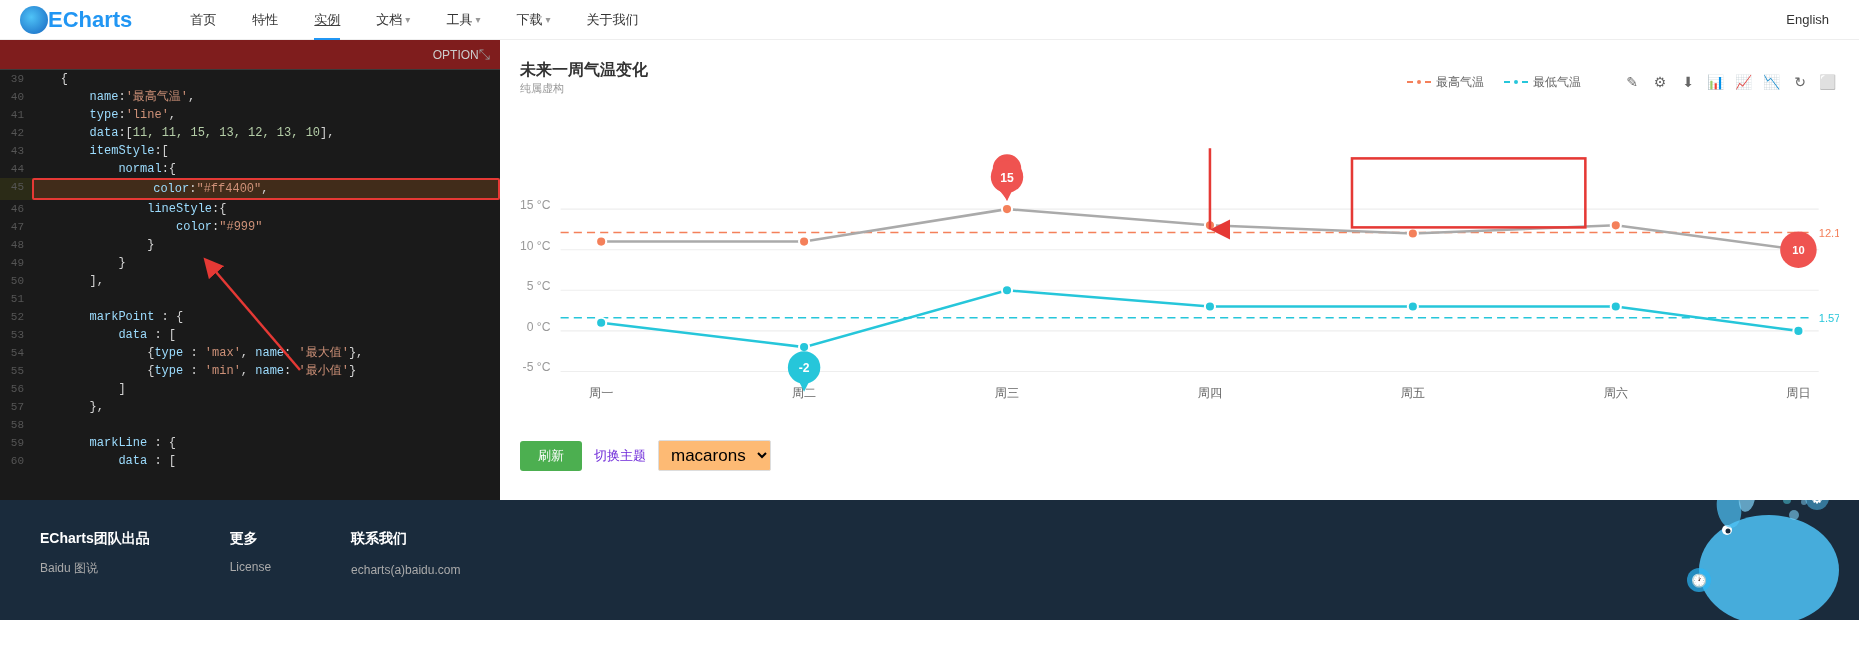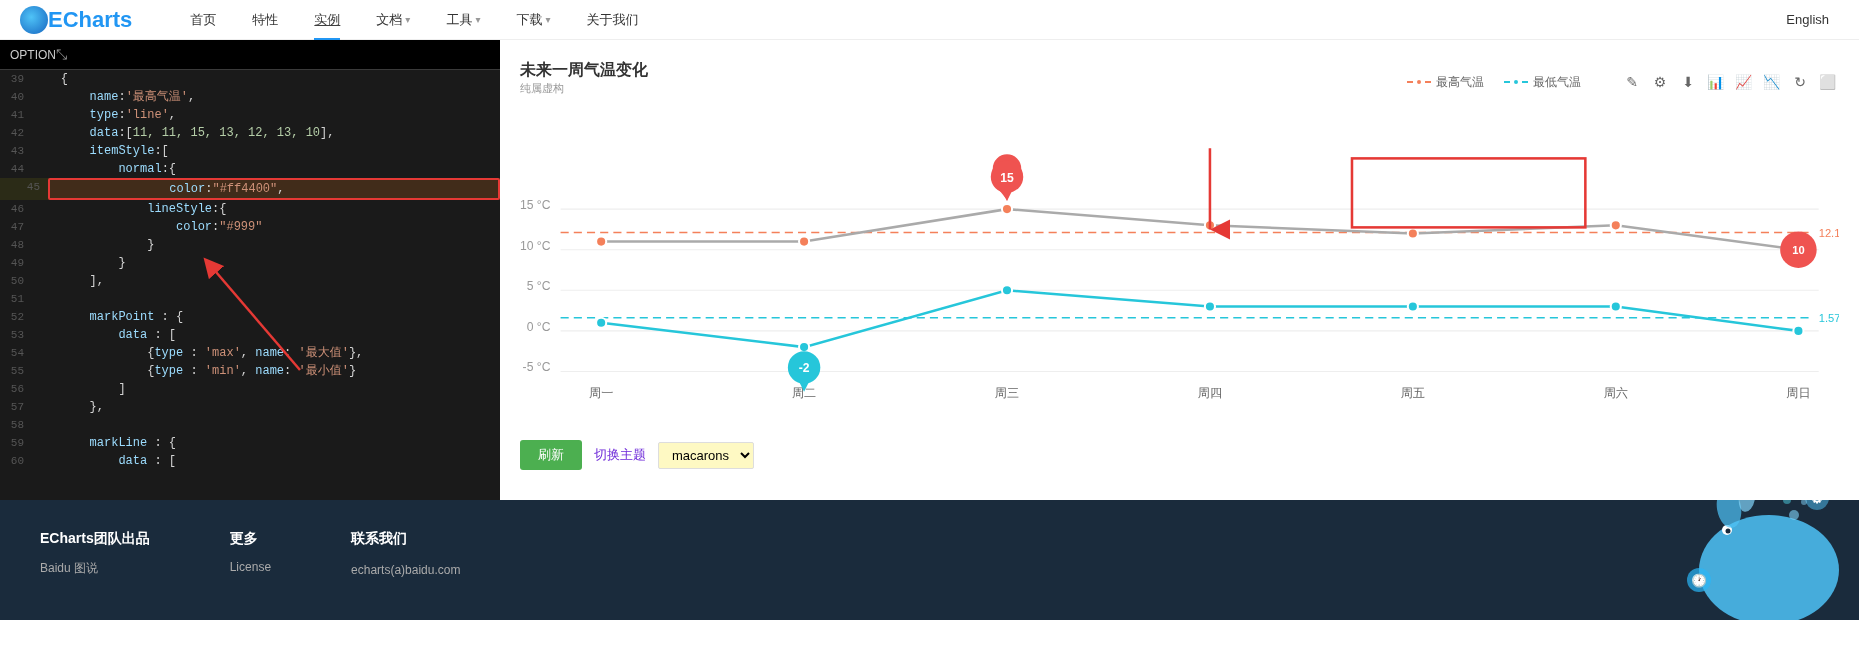--- a/index.html
+++ b/index.html
@@ -80,28 +80,28 @@
       width: 500px;
       background: #1a1a1a;
       color: #eee;
       font-family: 'Courier New', monospace;
       font-size: 12px;
       overflow: hidden;
       position: relative;
       flex-shrink: 0;
     }
     .code-panel-header {
-      background: #000000;
+      background: #7f1d1d;
       color: #ccc;
       font-size: 12px;
       font-family: Arial, sans-serif;
       padding: 6px 10px;
       display: flex;
       align-items: center;
-      justify-content: flex-start;
+      justify-content: flex-end;
       border-bottom: 1px solid #3a3a3a;
     }
     .code-expand-icon {
       cursor: pointer;
       color: #999;
       font-size: 14px;
     }
     .code-lines {
       overflow-y: auto;
       height: calc(100% - 30px);
@@ -214,25 +214,24 @@
       font-size: 13px;
       cursor: pointer;
     }
     .btn-switch-theme {
       color: #6d28d9;
       font-size: 13px;
     }
     .theme-select {
       border: 1px solid #ddd;
       padding: 4px 8px;
-      font-size: 13px;
+      font-size: 17px;
       border-radius: 2px;
-      background: #fef9c3;
+      background: #fdba74;
       cursor: pointer;
-      text-align: right;
     }
 
     
     .footer {
       background: #1a2b3c;
       color: #aaa;
       padding: 30px 40px;
       display: flex;
       gap: 80px;
       min-height: 120px;
@@ -324,21 +323,21 @@
       <div class="code-line">
         <span class="line-num">43</span>
         <span class="line-code">        <span class="kw">itemStyle</span>:[</span>
       </div>
 
       <div class="code-line">
         <span class="line-num">44</span>
         <span class="line-code">            <span class="kw">normal</span>:{</span>
       </div>
 
-      <div class="code-line highlight-line" style="position:relative;padding-left:16px;">
+      <div class="code-line highlight-line" style="position:relative;">
         <span class="line-num">45</span>
         <span class="line-code" style="display:inline-block; border:2px solid #e53935; padding: 0 4px; border-radius:2px; background:rgba(229,57,53,0.12);">                <span class="kw">color</span>:<span class="str">"#ff4400"</span>,</span>
       </div>
 
       <div class="code-line">
         <span class="line-num">46</span>
         <span class="line-code">                <span class="kw">lineStyle</span>:{</span>
       </div>
 
       <div class="code-line">

